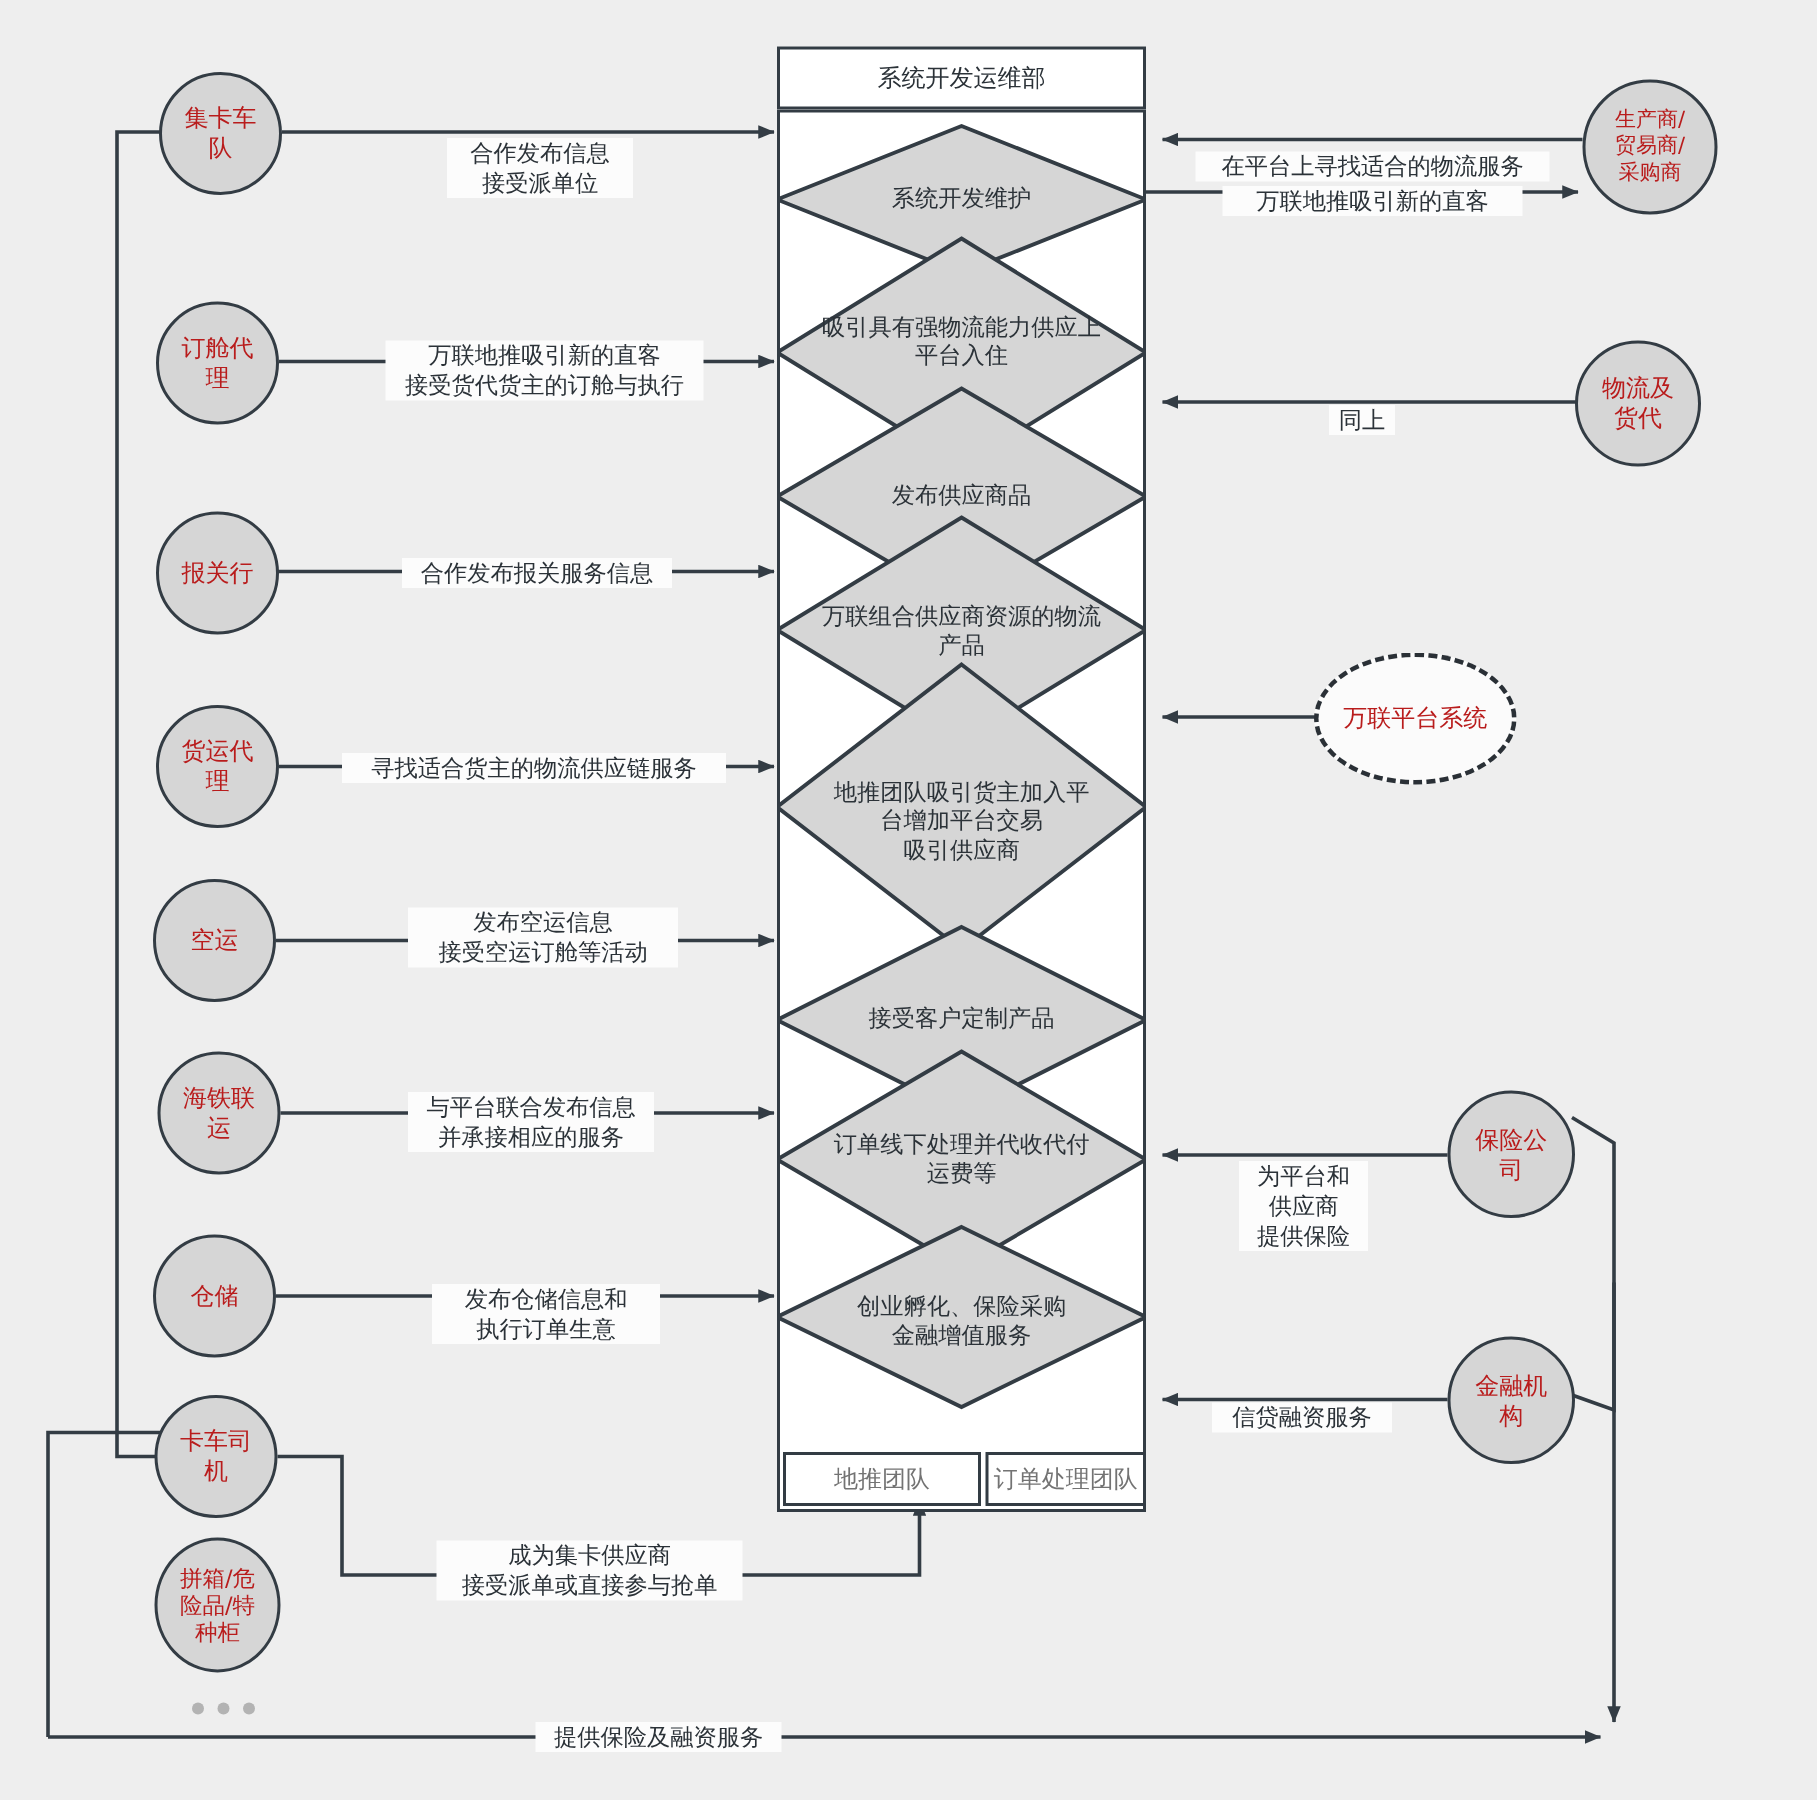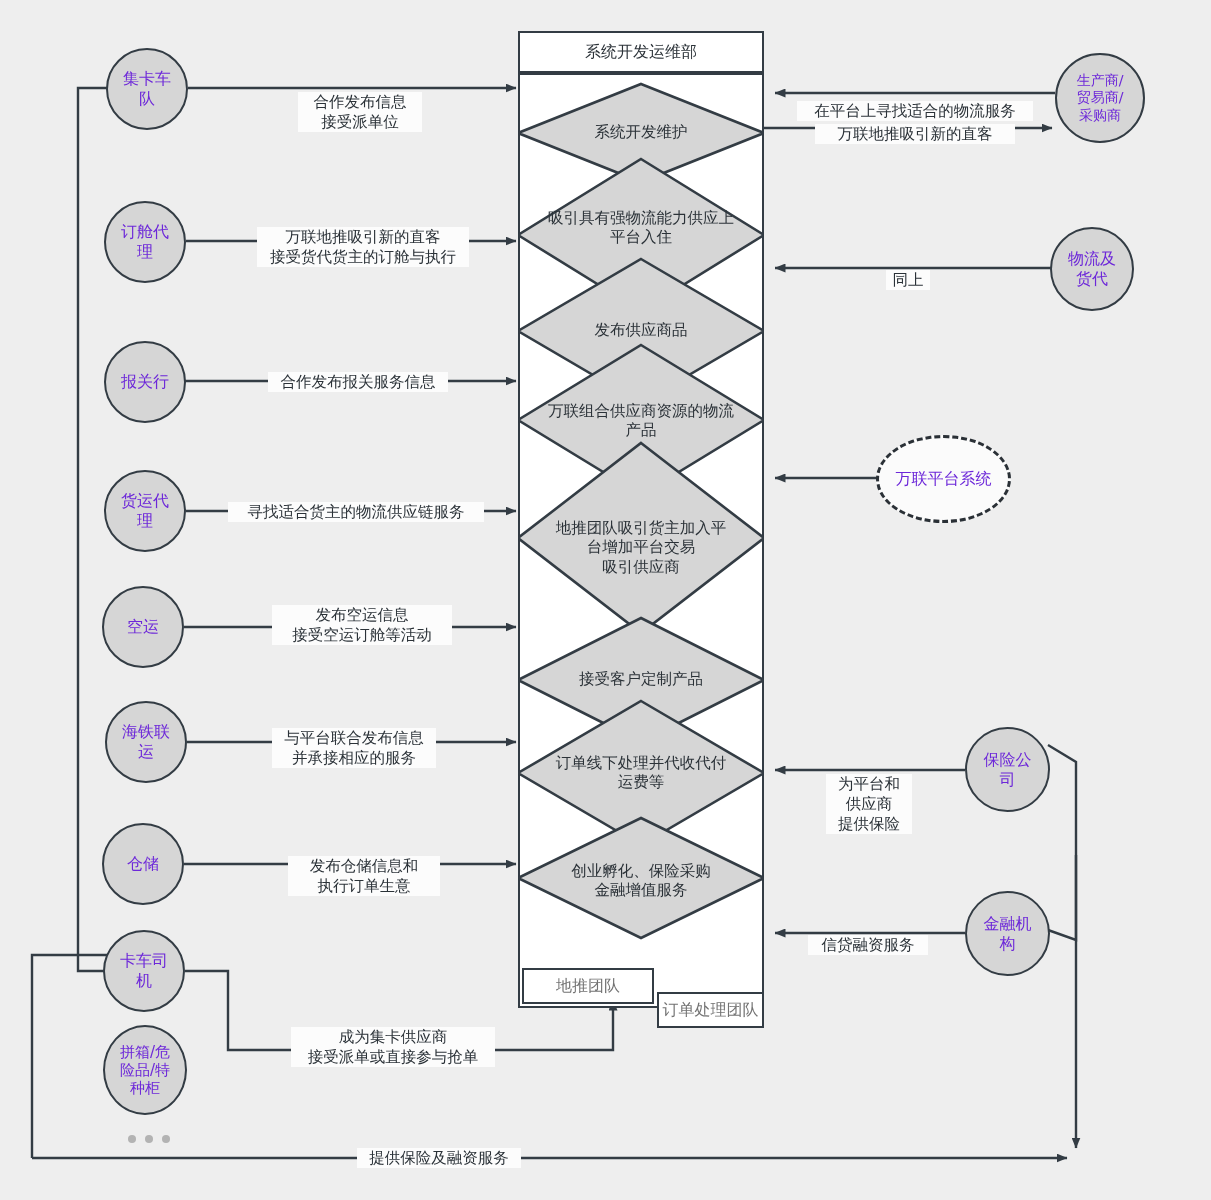--- a/index.html
+++ b/index.html
@@ -1,19 +1,19 @@
 <!DOCTYPE html>
 <html><head>
 <meta charset="utf-8">
 <style>
   html,body{margin:0;padding:0;background:#eeeeee;}
   body{font-family:"DejaVu Sans","Liberation Sans",sans-serif;}
   #stage{position:relative;width:1211px;height:1200px;background:#eeeeee;overflow:hidden;}
   svg#wires{position:absolute;left:0;top:0;width:1211px;height:1200px;}
-  .node{position:absolute;box-sizing:border-box;display:flex;align-items:center;justify-content:center;text-align:center;color:#6d28d9;}
+  .node{position:absolute;box-sizing:border-box;display:flex;align-items:center;justify-content:center;text-align:center;color:#b91c1c;}
   .circle{border-radius:50%;background:#d6d6d6;border:2.4px solid #333c44;font-size:16px;line-height:1.22;}
   .ellipse-dashed{border-radius:50%;background:#fbfbfb;border:3px dashed #2a3036;font-size:16px;}
   .diamond-lbl{position:absolute;display:flex;align-items:center;justify-content:center;text-align:center;color:#2b3238;font-size:15.5px;line-height:1.25;pointer-events:none;}
   .colbox{position:absolute;box-sizing:border-box;border:2.4px solid #333c44;background:#ffffff;}
   .hdrbox{position:absolute;box-sizing:border-box;border:2.4px solid #333c44;background:#ffffff;display:flex;align-items:center;justify-content:center;font-size:16px;color:#2b3238;}
   .teambox{position:absolute;box-sizing:border-box;border:2.4px solid #333c44;background:#ffffff;display:flex;align-items:center;justify-content:center;font-size:16px;color:#737373;}
   .edge-lbl{position:absolute;background:#fcfcfc;color:#2b3238;font-size:15.5px;line-height:1.3;text-align:center;padding:0 2px;white-space:pre-line;}
   .dots{position:absolute;display:flex;gap:9px;align-items:center;}
   .dots i{width:8px;height:8px;border-radius:50%;background:#b3b3b3;display:block;}
 </style>
@@ -86,21 +86,21 @@
 吸引供应商</div>
   <div class="diamond-lbl" style="left:518px;top:660px;width:246px;height:40px;">接受客户定制产品</div>
   <div class="diamond-lbl" style="left:518px;top:750px;width:246px;height:46px;white-space:pre-line;">订单线下处理并代收代付
 运费等</div>
   <div class="diamond-lbl" style="left:518px;top:858px;width:246px;height:46px;white-space:pre-line;">创业孵化、保险采购
 金融增值服务</div>
 
   <div class="teambox" style="left:522px;top:968px;width:132px;height:36px;">
     <span>地推团队</span>
   </div>
-  <div class="teambox" style="left:657px;top:968px;width:107px;height:36px;margin-top:24px;">
+  <div class="teambox" style="left:657px;top:968px;width:107px;height:36px;">
     <span>订单处理团队</span>
   </div>
 
   <div class="node circle" style="left:106px;top:48px;width:82px;height:82px;">
     <span style="white-space:pre-line;">集卡车
 队</span>
   </div>
   <div class="node circle" style="left:104px;top:201px;width:82px;height:82px;">
     <span style="white-space:pre-line;">订舱代
 理</span>

